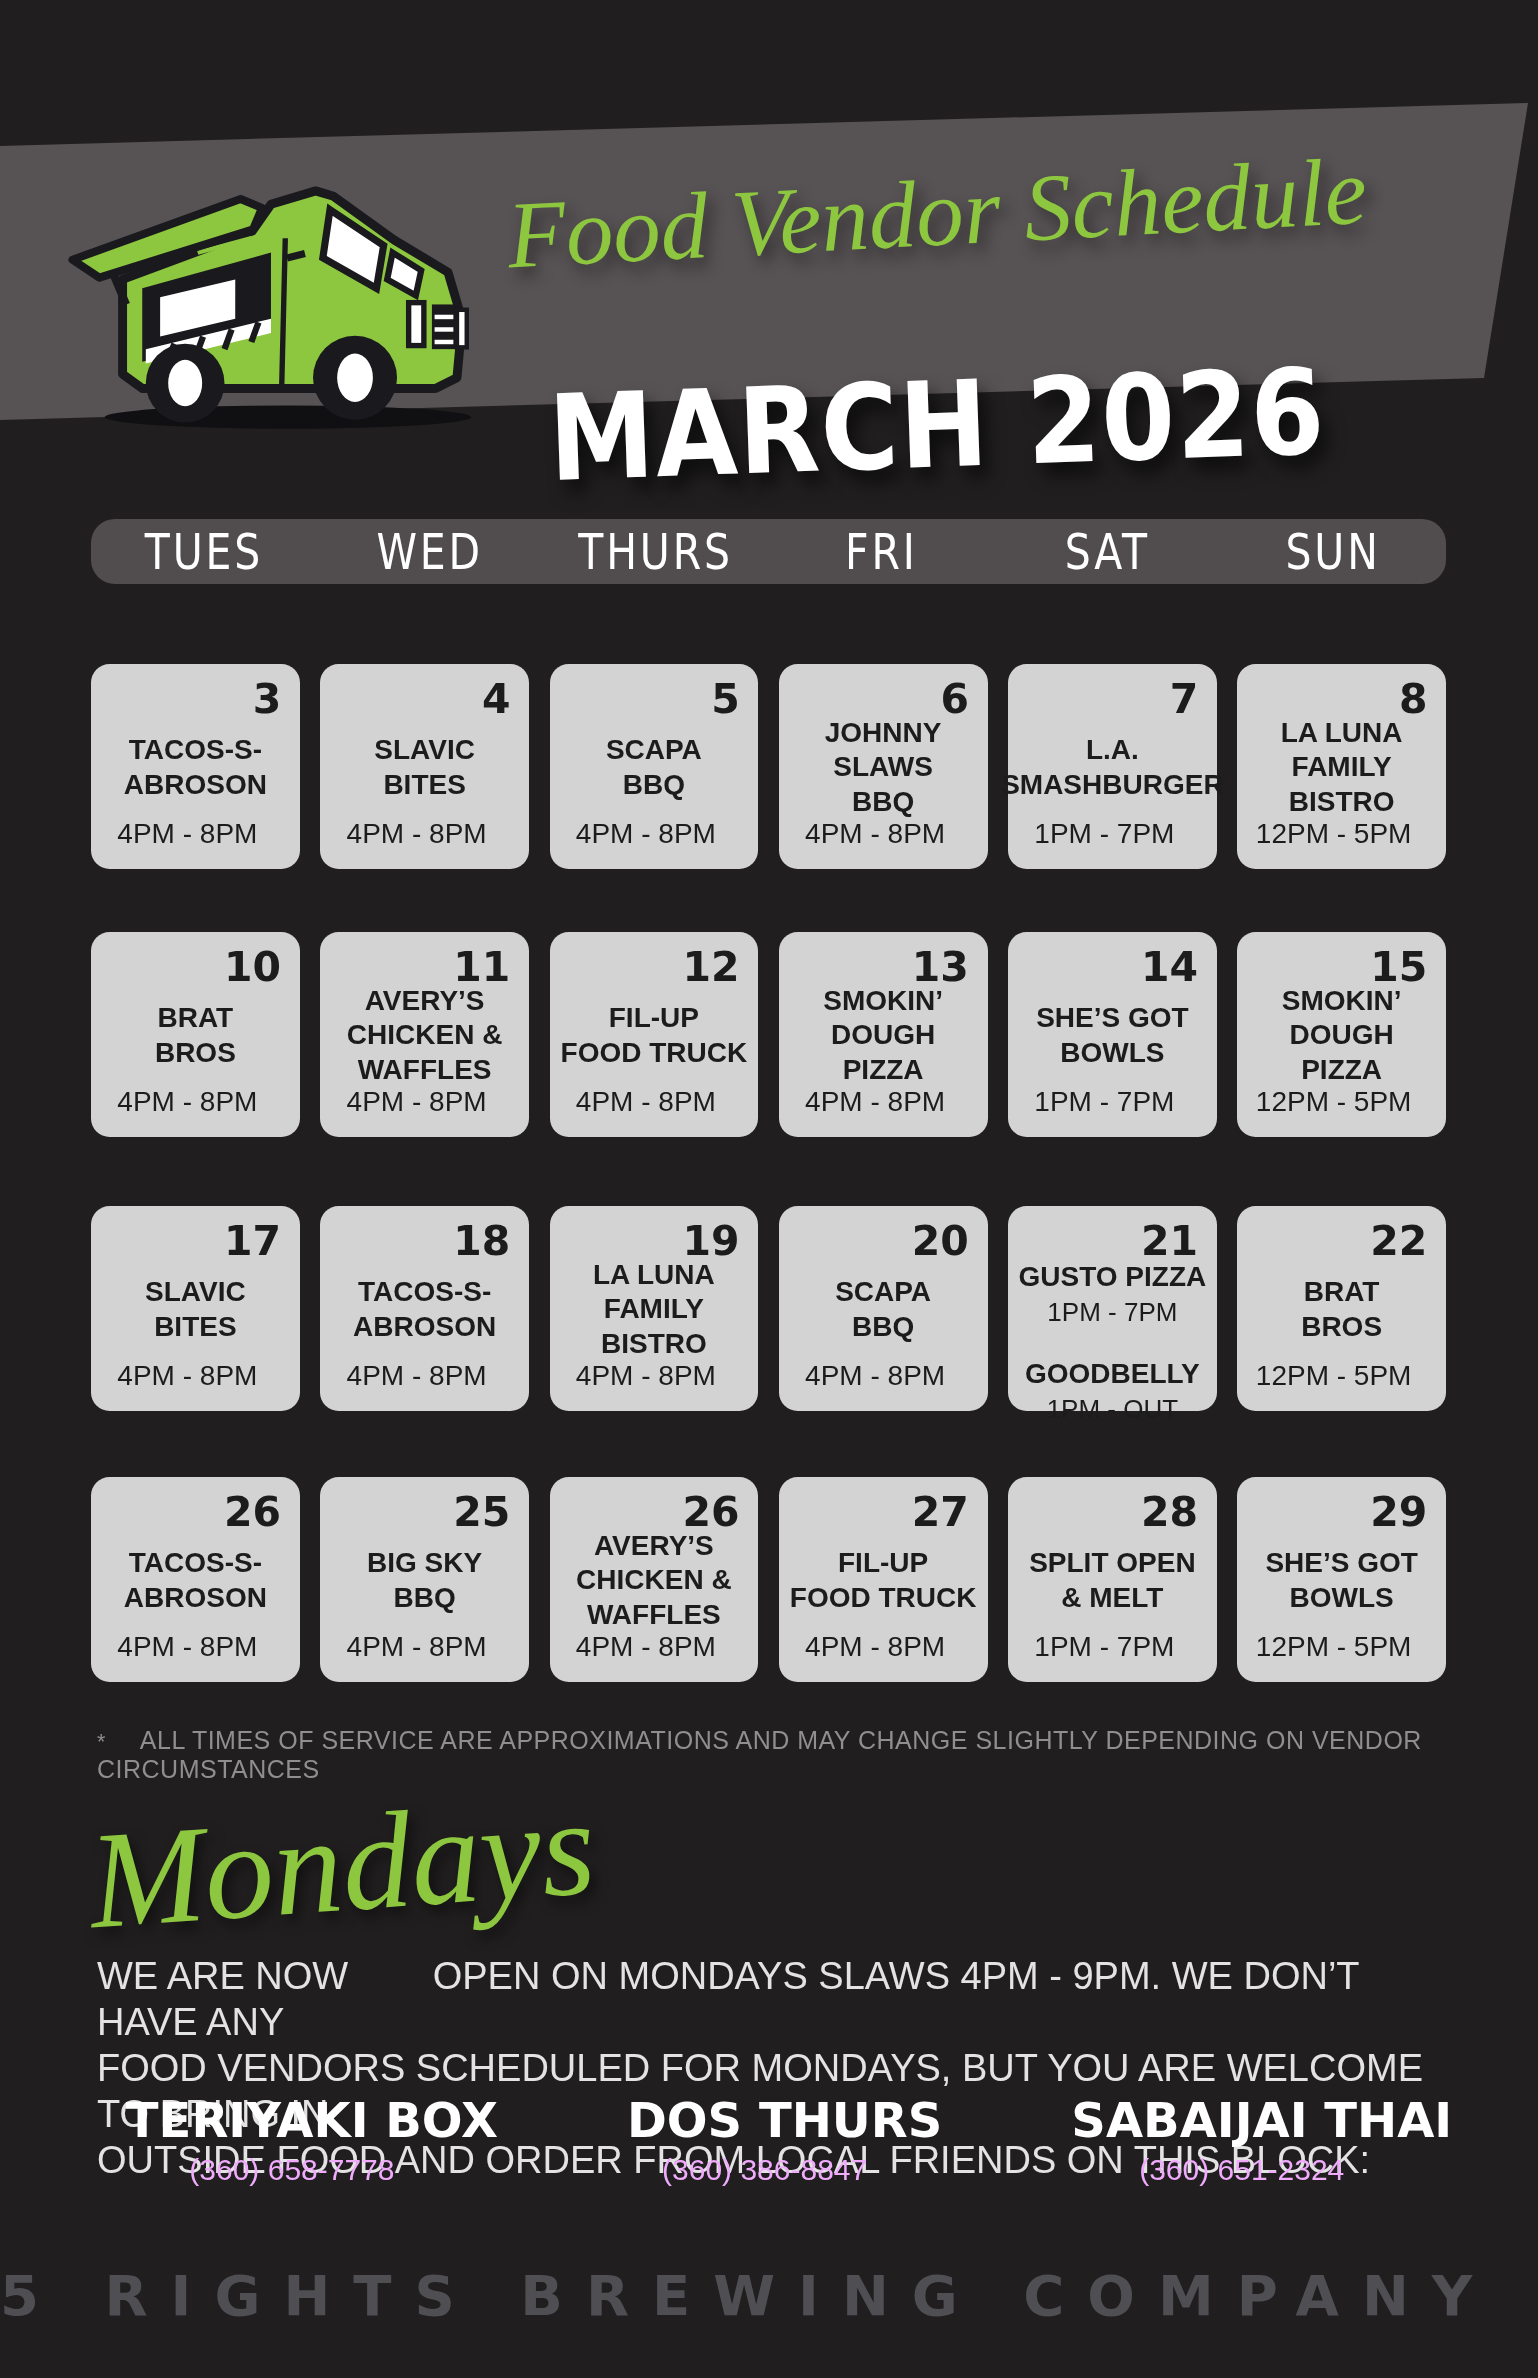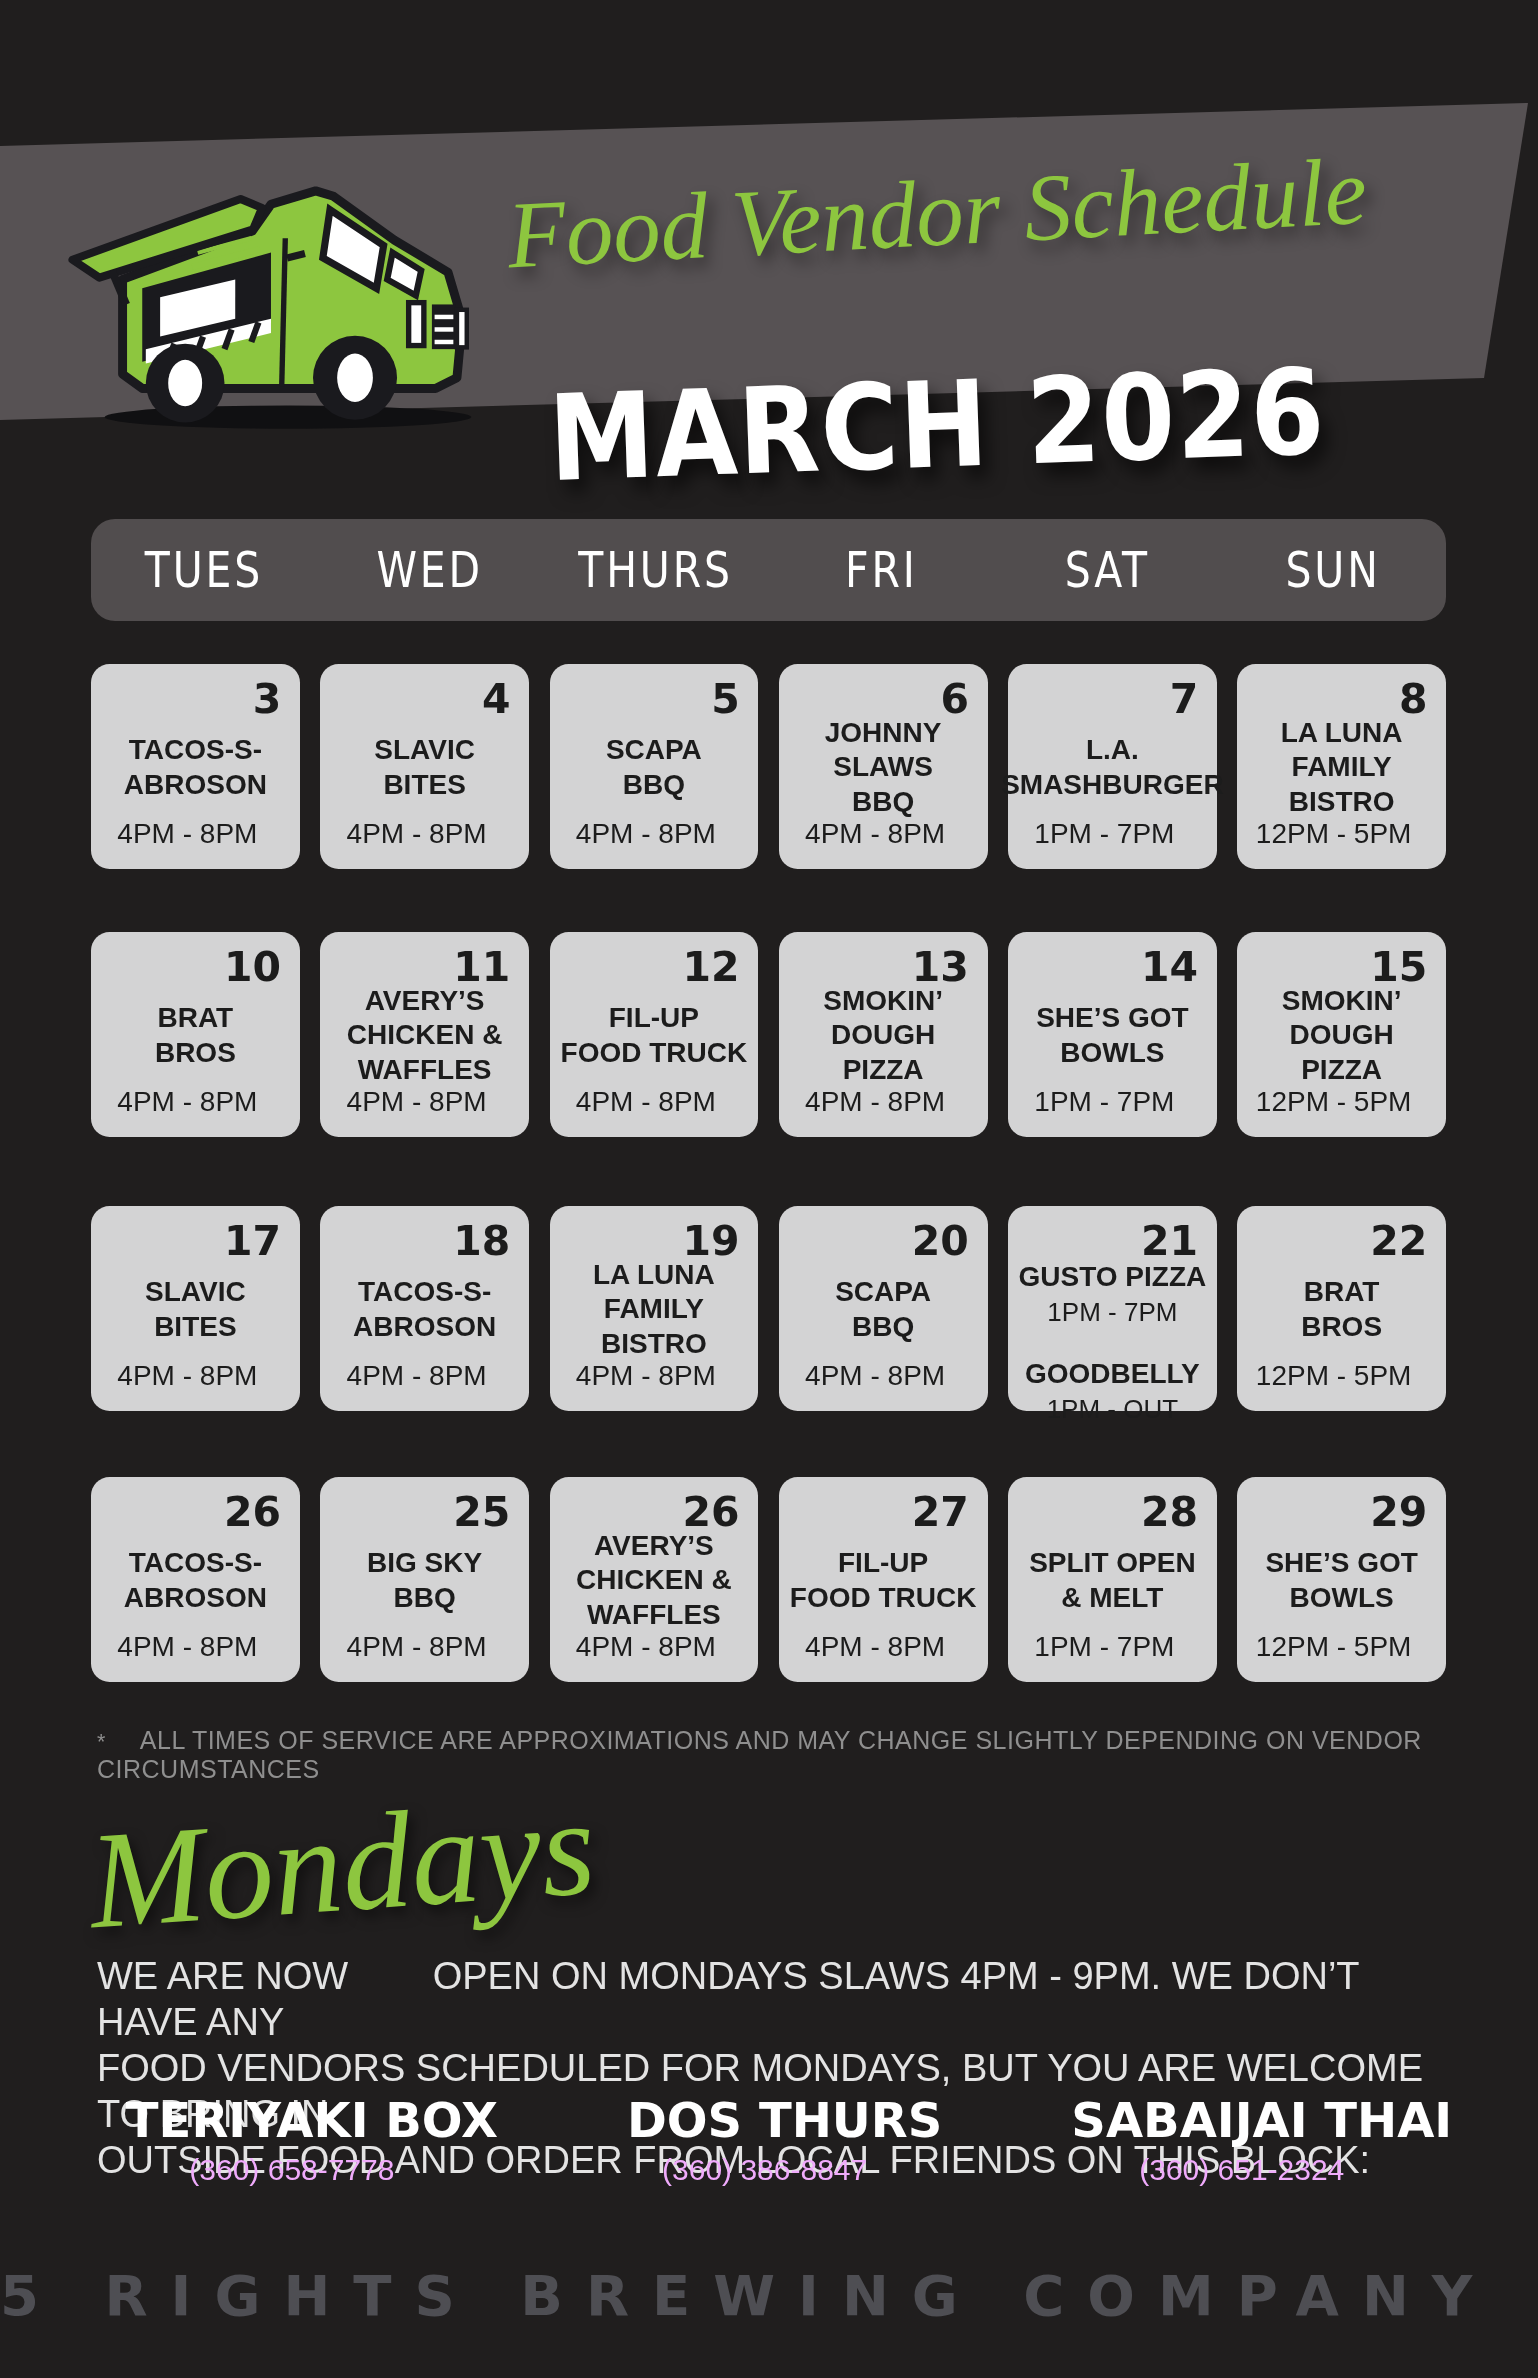--- a/index.html
+++ b/index.html
@@ -12,21 +12,21 @@
   .truck { position:absolute; left:60px; top:151px; width:447px; height:289px; }
   .title-script { position:absolute; left:401px; top:158px; width:1072px; text-align:center;
                   font-family:cursive; font-style:italic; font-weight:400; font-size:95px;
                   color:#8dc63f; transform:rotate(-3deg); text-shadow:5.6px 9.3px 15px rgba(0,0,0,.45); }
   .title-month { position:absolute; left:401px; top:364px; width:1072px; text-align:center;
                  font-family:"DejaVu Sans", sans-serif; font-weight:800; font-size:106px; color:#ffffff;
                  letter-spacing:0.9px; transform:rotate(-2deg) scaleY(1.12);
                  text-shadow:7.5px 11.2px 17px rgba(0,0,0,.6); white-space:nowrap; }
 
   
-  .dayheader-bar { position:absolute; left:91px; top:519px; width:1355px; height:102px;
+  .dayheader-bar { position:absolute; left:91px; top:519px; width:1355px; height:65px;
                    background:#514d4e; border-radius:24px; display:flex; }
   .dh { flex:1; display:flex; align-items:center; justify-content:center; color:#ffffff;
         font-family:"DejaVu Sans", sans-serif; font-size:41px; letter-spacing:2.8px;
         transform:scaleY(1.22); }
 
   
   .week { position:absolute; left:91px; width:1355px; height:205px; display:flex; gap:20.5px; }
   .w1{top:664px} .w2{top:932px} .w3{top:1206px} .w4{top:1477px}
   .cell { position:relative; flex:1; background:#d3d3d4; border-radius:18.6px; color:#1c1c1c; }
   .num { position:absolute; top:11.2px; right:18.6px; font-size:41px; font-weight:700;

